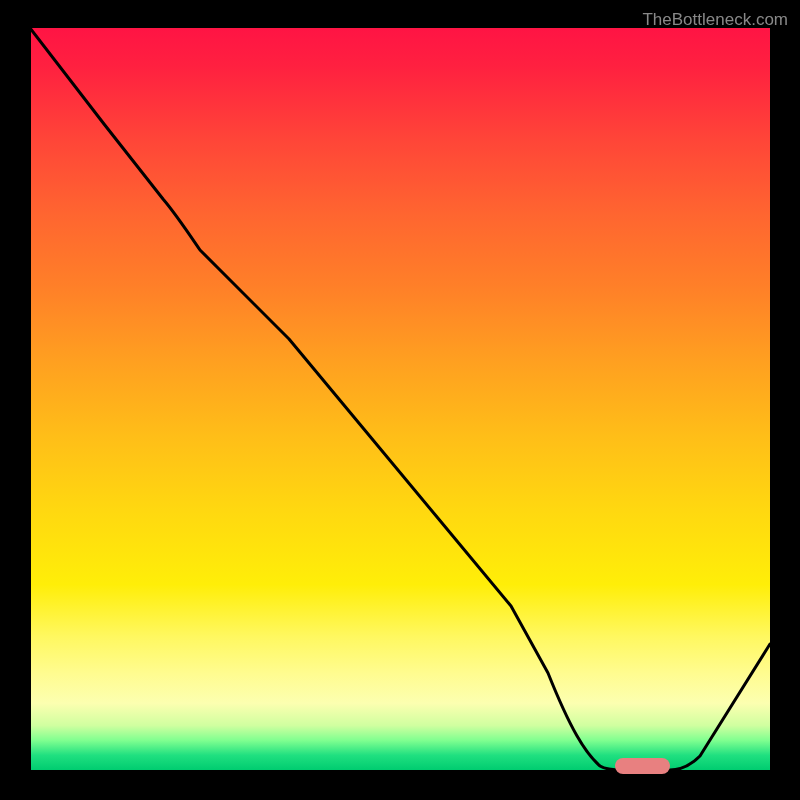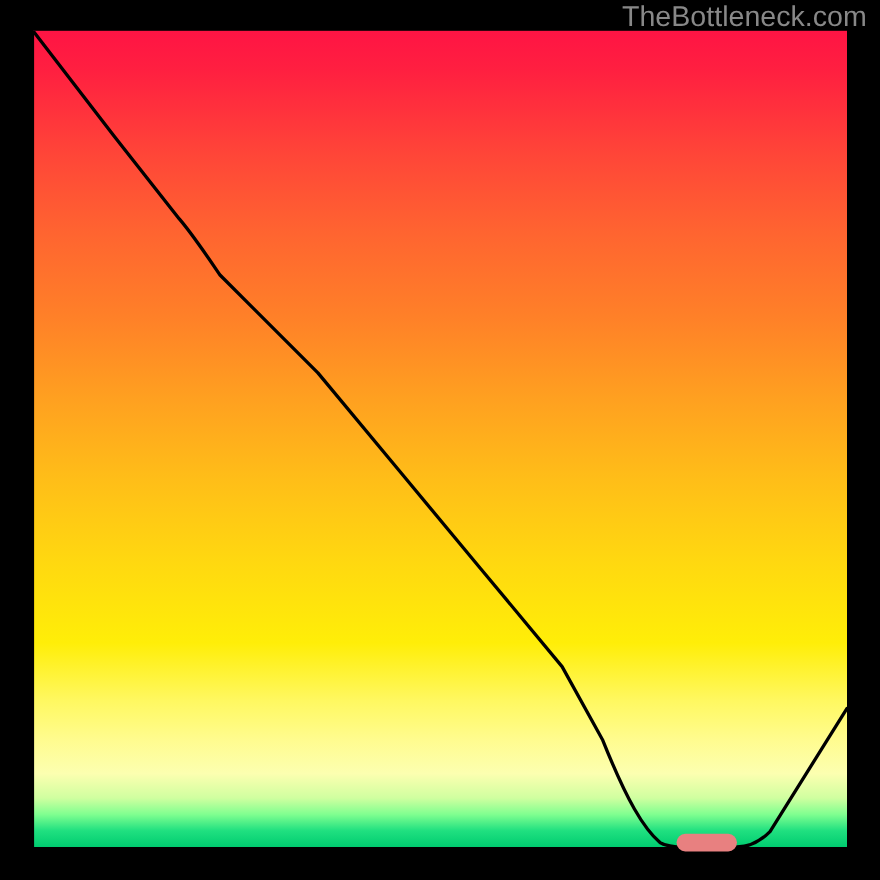--- a/index.html
+++ b/index.html
@@ -10,24 +10,24 @@
       position: relative;
       font-family: Arial, sans-serif;
     }
     .container {
       width: 800px;
       height: 800px;
       position: relative;
     }
     .watermark {
       position: absolute;
-      top: 0;
+      top: 10px;
       right: 12px;
       color: #888;
-      font-size: 26px;
+      font-size: 17px;
       font-weight: normal;
       z-index: 10;
     }
     .plot-area {
       position: absolute;
       left: 30px;
       top: 28px;
       width: 740px;
       height: 742px;
       background: linear-gradient(to bottom,

